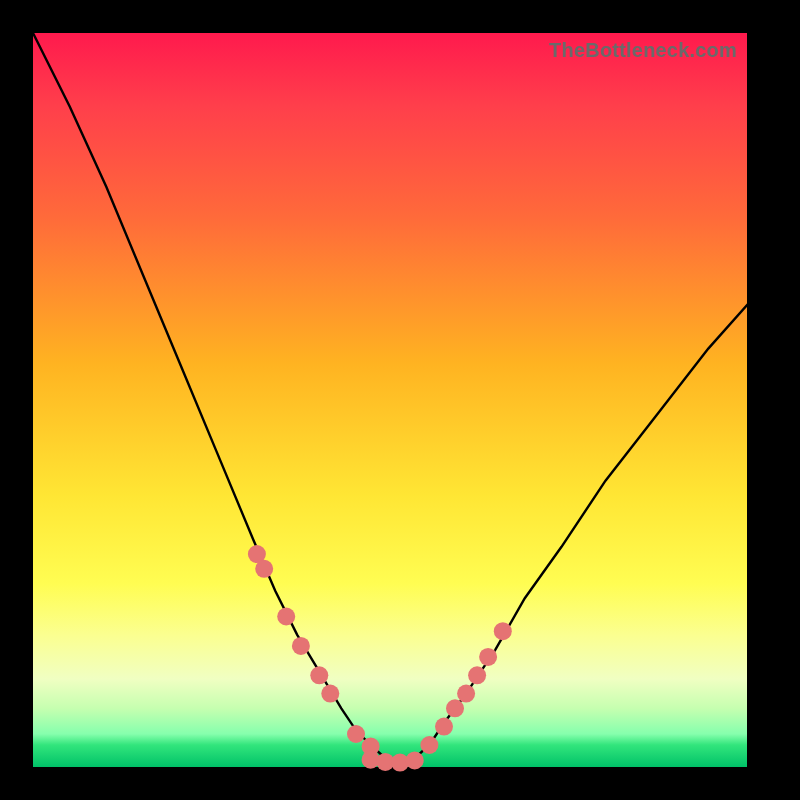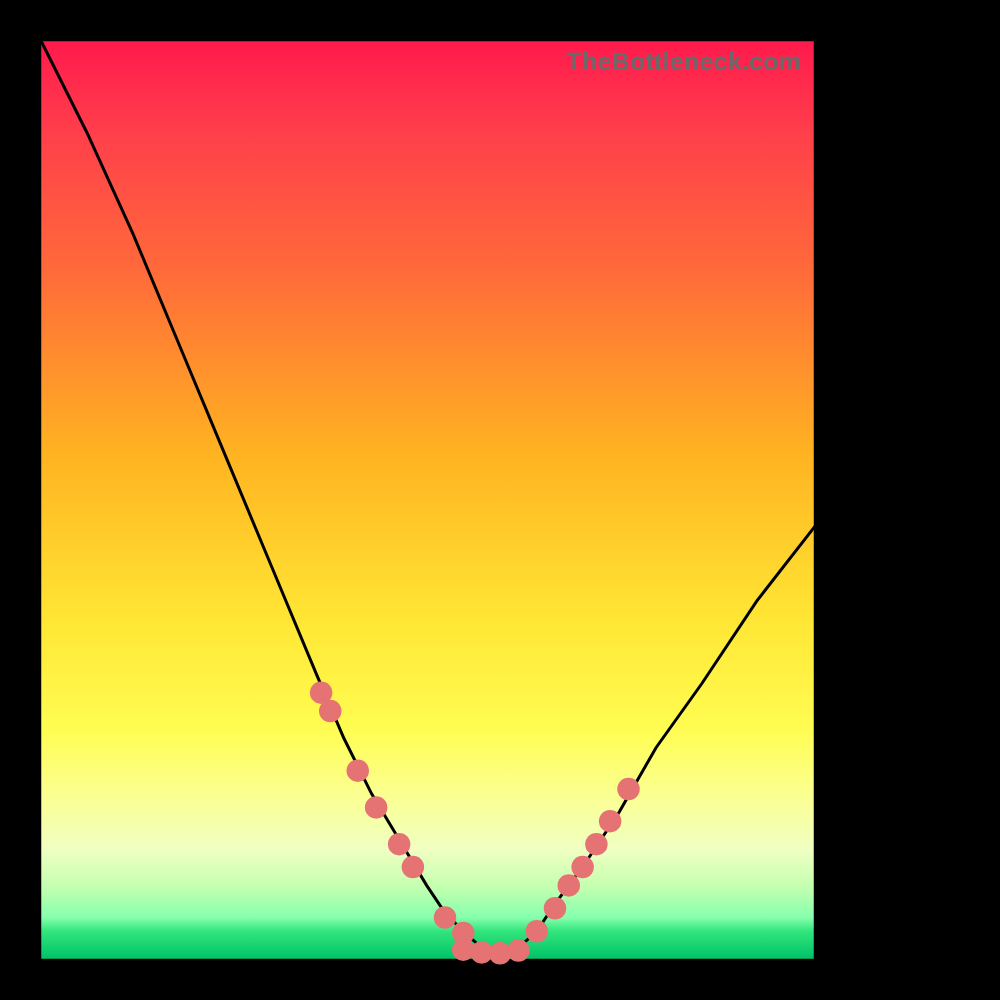--- a/index.html
+++ b/index.html
@@ -14,21 +14,21 @@
   .stage {
     position: relative;
     width: 800px;
     height: 800px;
     background: #000;
   }
   .plot-area {
     position: absolute;
     left: 33px;
     top: 33px;
-    width: 618px;
+    width: 714px;
     height: 734px;
     
     background: linear-gradient(to bottom,
       #ff1a4d 0%,
       #ff3f4b 10%,
       #ff6a3a 25%,
       #ffb321 45%,
       #ffe634 63%,
       #fffd52 75%,
       #fbff90 82%,

